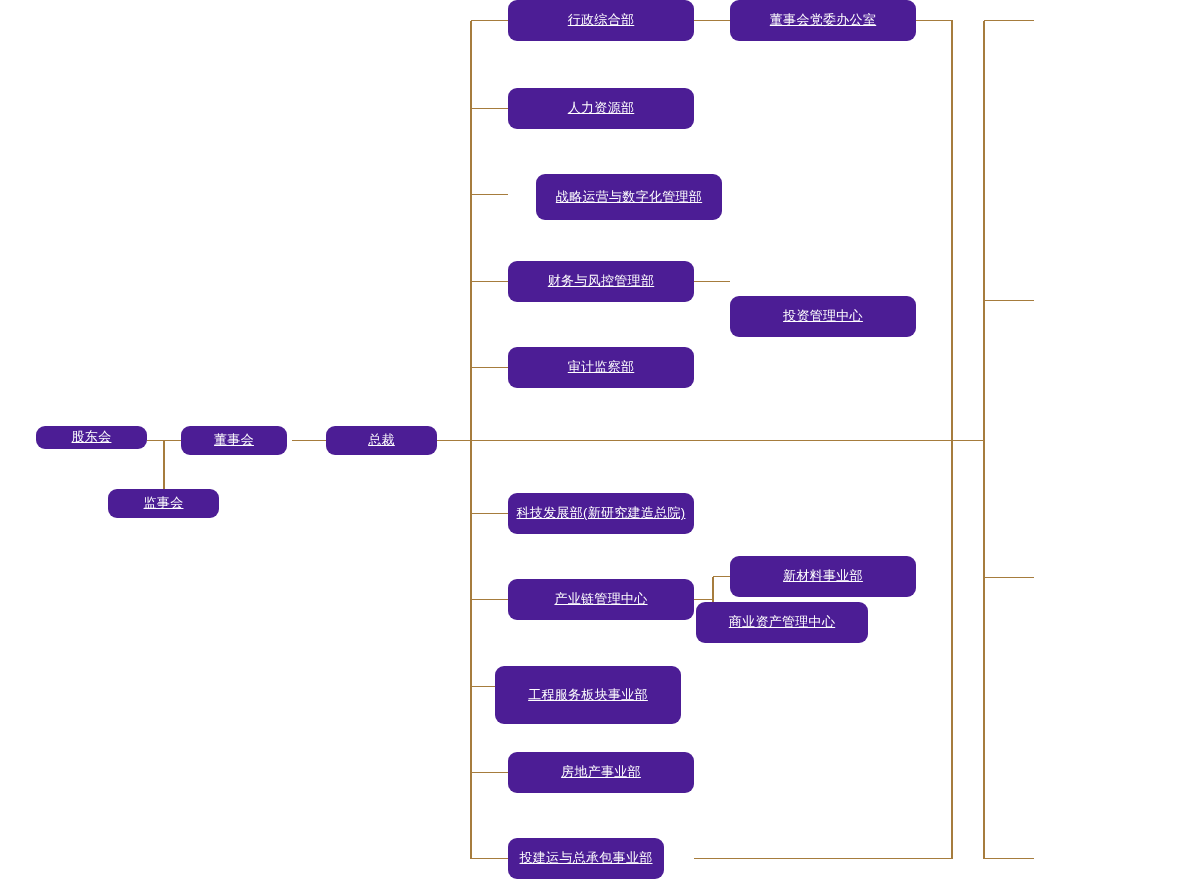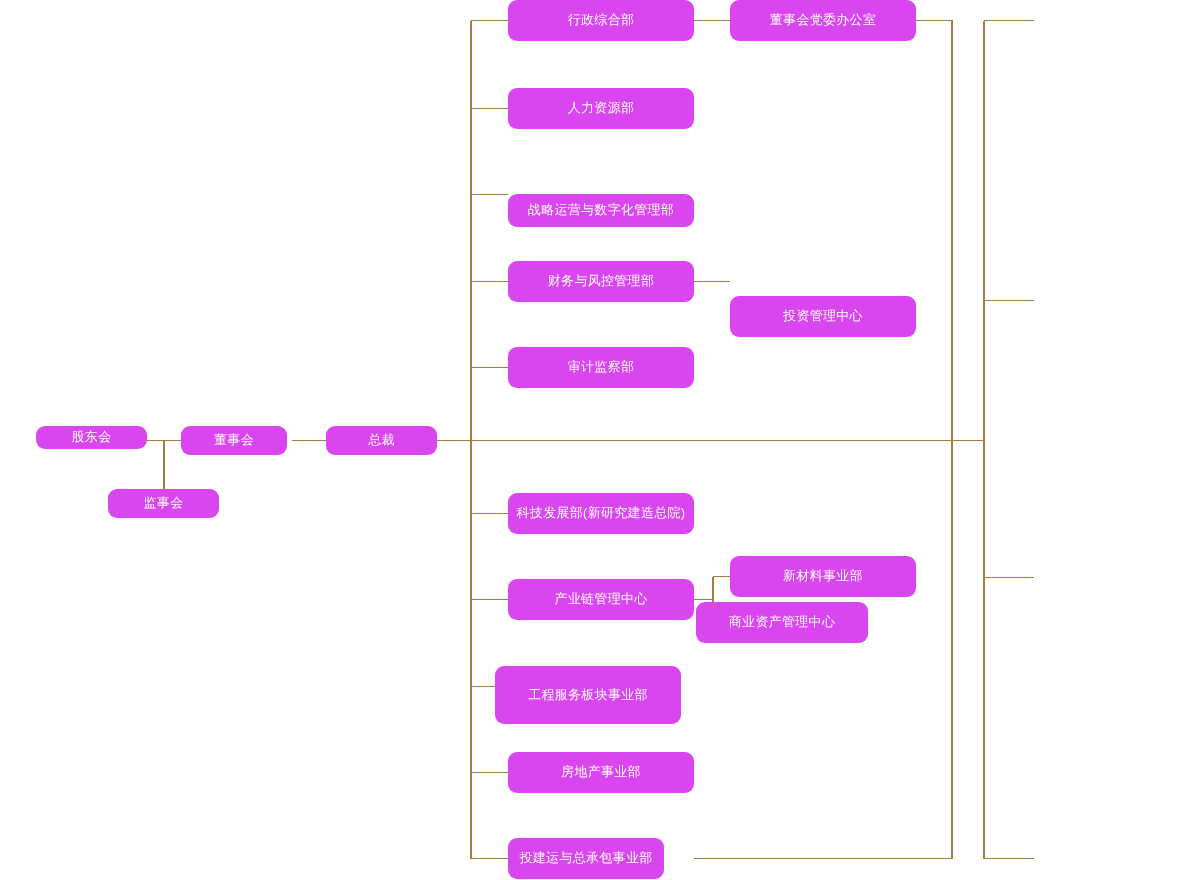--- a/index.html
+++ b/index.html
@@ -25,28 +25,29 @@
     width: 1202px;
     height: 880px;
     pointer-events: none;
   }
   .node {
     position: absolute;
     box-sizing: border-box;
     display: flex;
     align-items: center;
     justify-content: center;
-    background: #d946ef;
+    background: #4c1d95;
     color: #ffffff;
     border-radius: 9px;
     text-align: right;
     line-height: 1.15;
     letter-spacing: 0.3px;
     white-space: nowrap;
     user-select: none;
+    text-decoration: underline;
   }
   .node.level-root {
     font-size: 13px;
   }
   .node.level-dept {
     font-size: 13px;
   }
   .node.level-sub {
     font-size: 13px;
   }
@@ -119,21 +120,21 @@
   </div>
 
   <div class="node level-dept" style="left:508px; top:0px; width:186px; height:41px;">
     <span class="node-label">行政综合部</span>
   </div>
 
   <div class="node level-dept" style="left:508px; top:88px; width:186px; height:41px;">
     <span class="node-label">人力资源部</span>
   </div>
 
-  <div class="node level-dept" style="left:508px; top:174px; width:186px; height:33px;margin-top:20px;">
+  <div class="node level-dept" style="left:536px; top:174px; width:186px; height:46px;">
     <span class="node-label">战略运营与数字化管理部</span>
   </div>
 
   <div class="node level-dept" style="left:508px; top:261px; width:186px; height:41px;">
     <span class="node-label">财务与风控管理部</span>
   </div>
 
   <div class="node level-dept" style="left:508px; top:347px; width:186px; height:41px;">
     <span class="node-label">审计监察部</span>
   </div>

